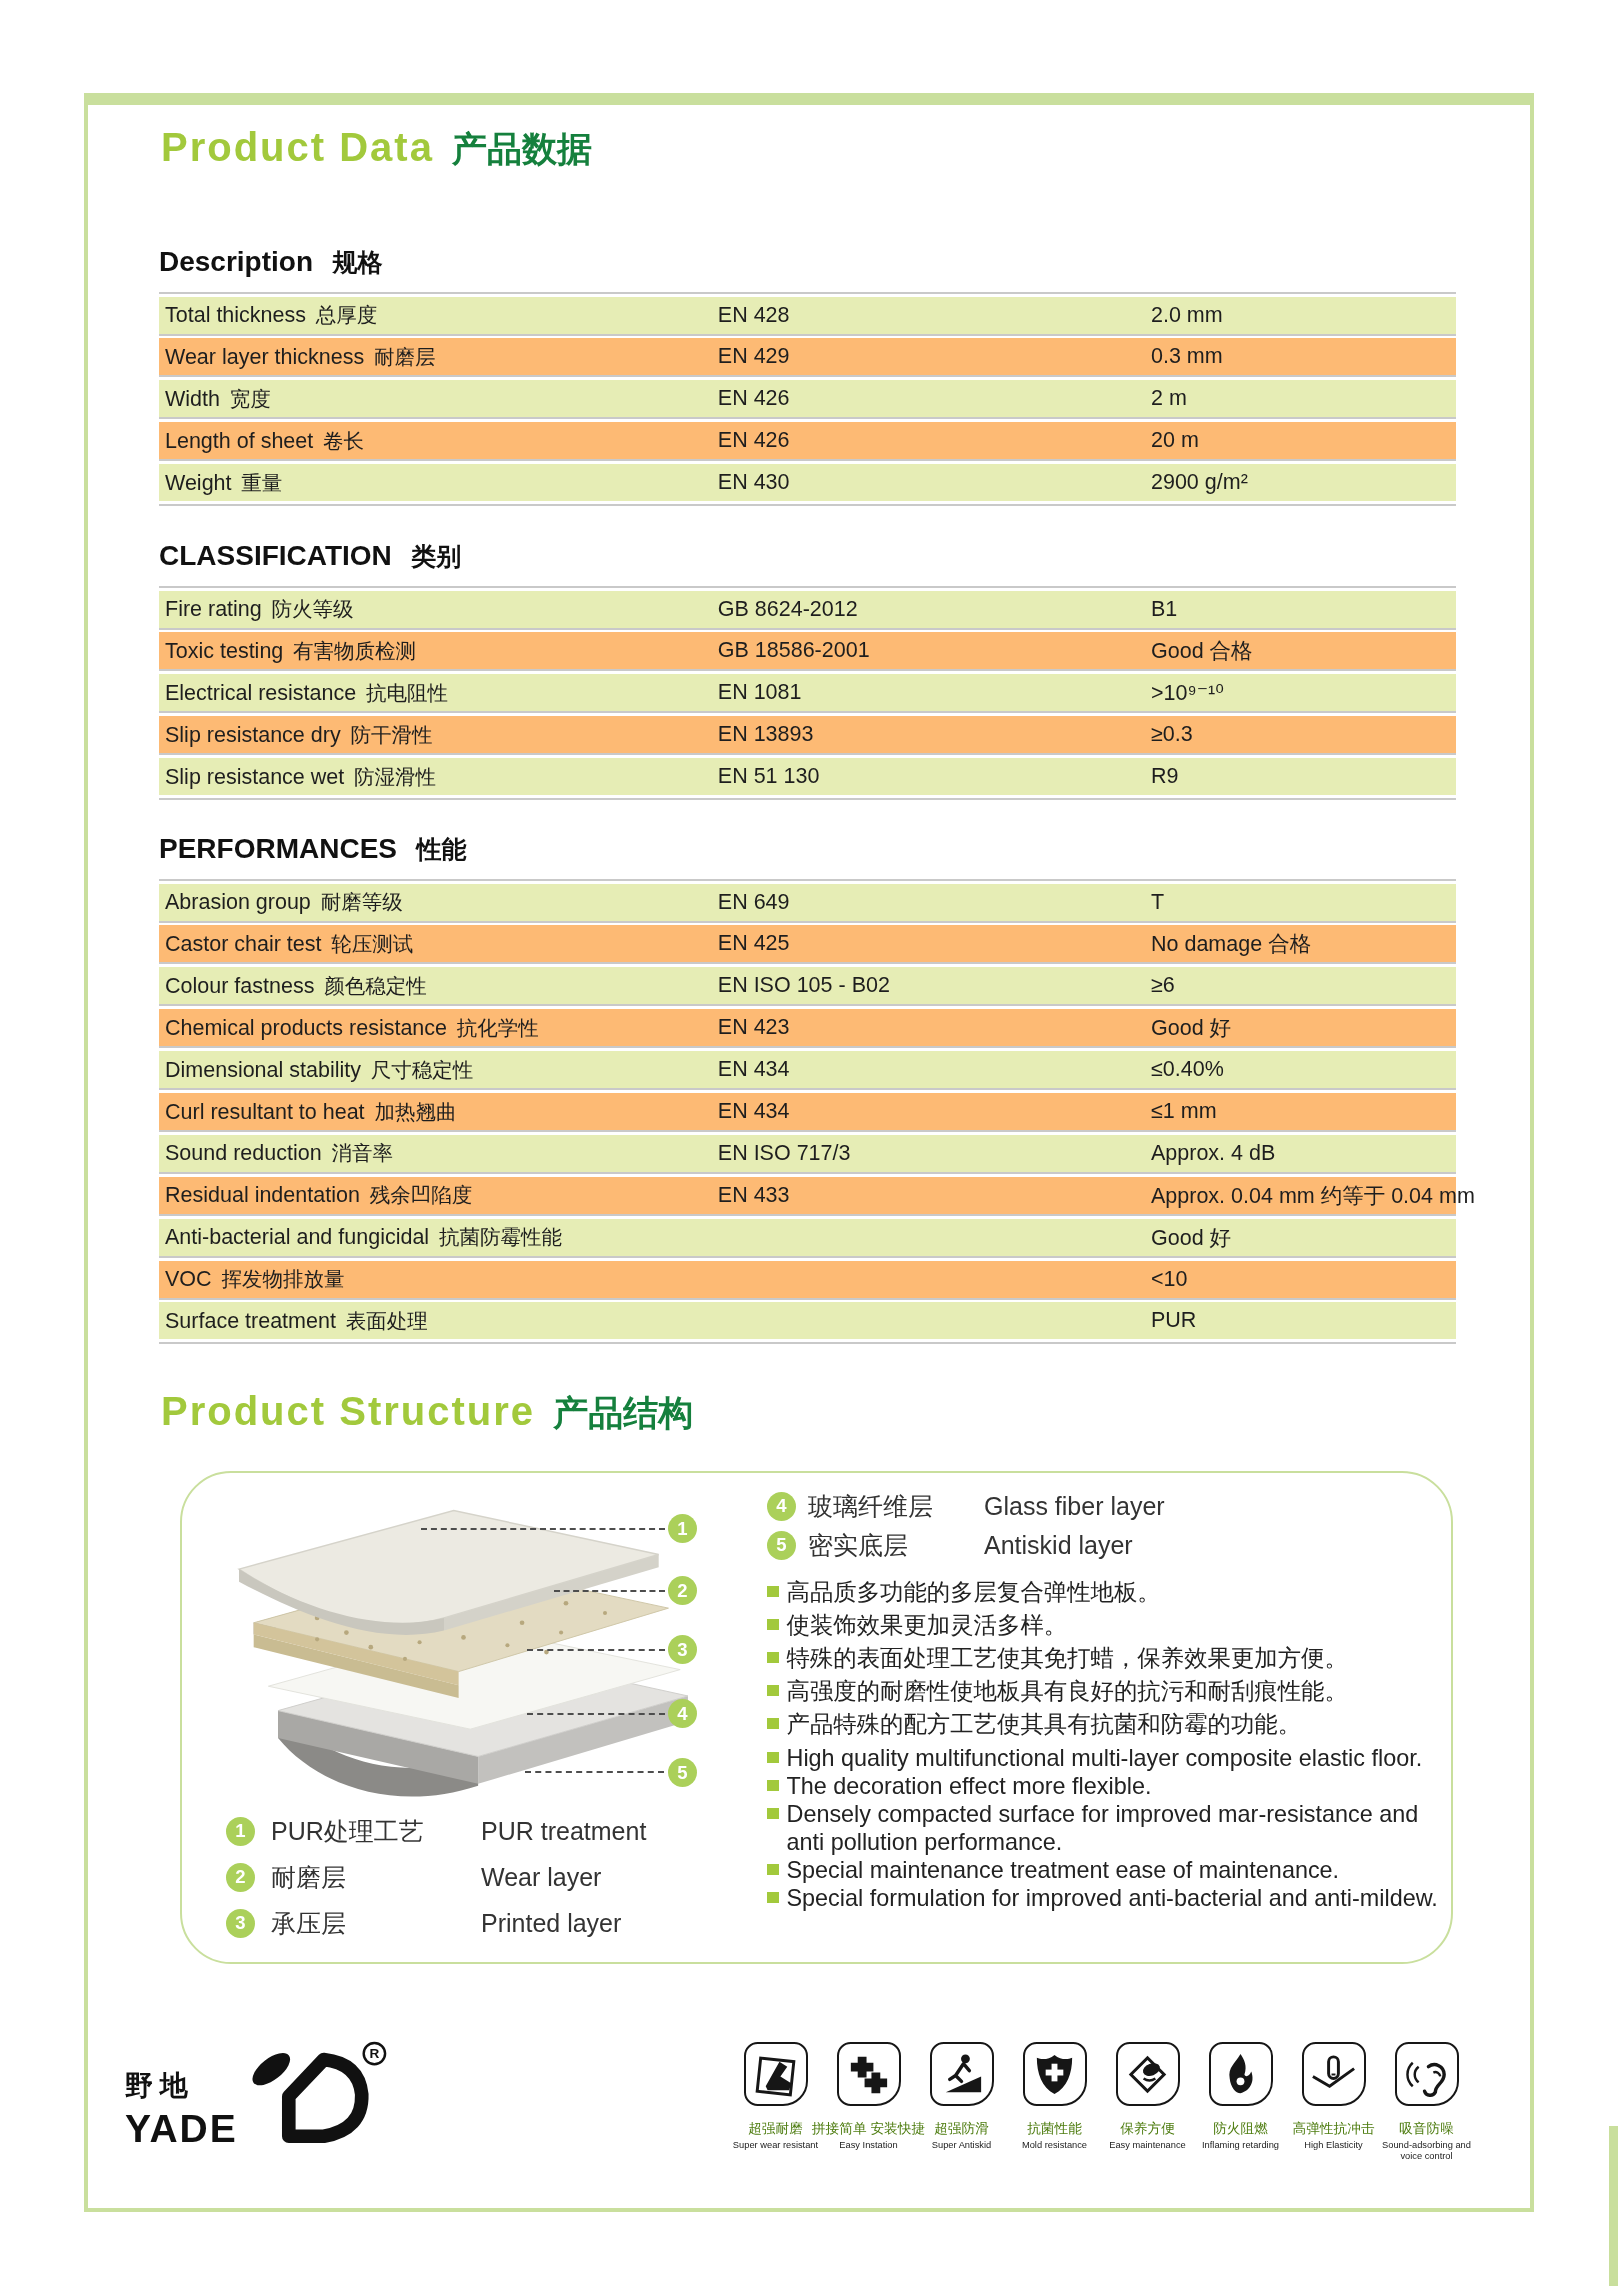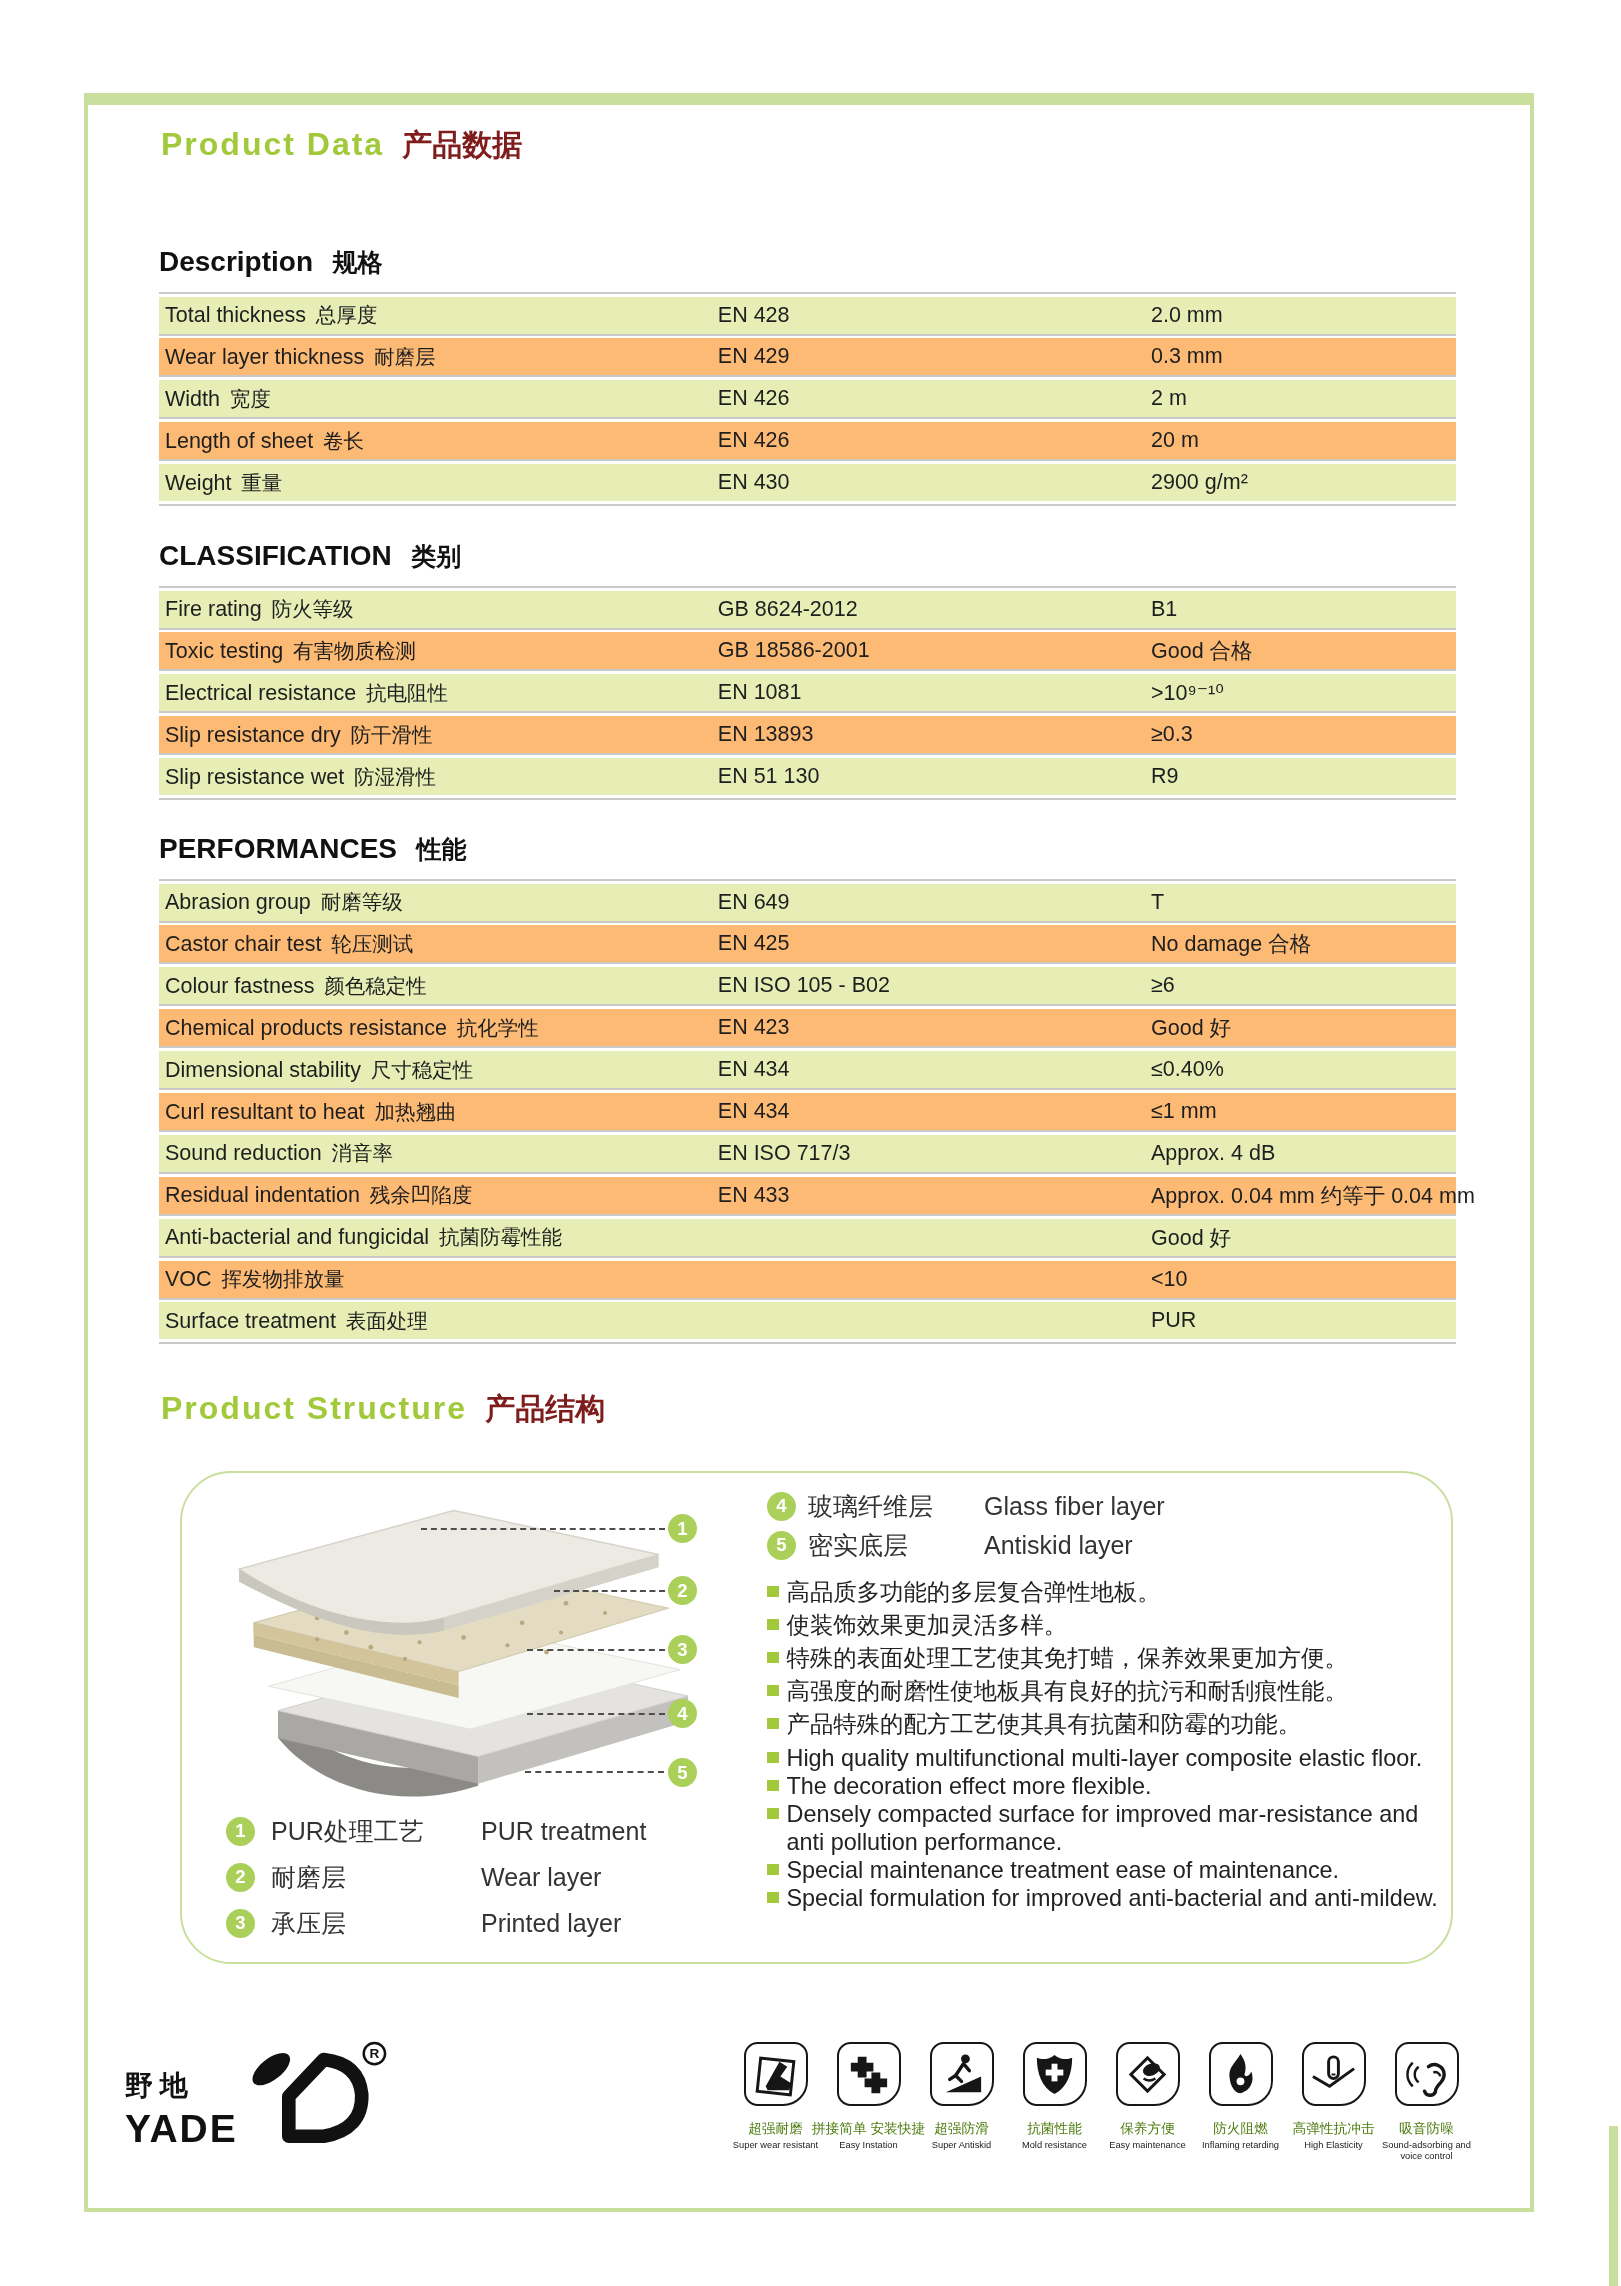--- a/index.html
+++ b/index.html
@@ -6,22 +6,22 @@
   .page{position:relative;width:1622px;height:2287px;background:#ffffff;overflow:hidden;
         font-family:"Liberation Sans","DejaVu Sans",sans-serif;color:#1e1e1e;}
 
   
   .main-border{position:absolute;left:84px;top:93px;width:1450px;height:2119px;
                border:4.9px solid #c9df9d;border-top-width:12.7px;box-sizing:border-box;}
   .right-edge-accent{position:absolute;left:1609px;top:2126px;width:8.8px;height:161px;background:#c9df9d;}
 
   
   .big-title{position:absolute;left:161px;white-space:nowrap;}
-  .big-title .t-en{font-size:32px;font-weight:bold;color:#a2c93c;letter-spacing:2px;}
-  .big-title .t-zh{font-size:30px;font-weight:bold;color:#7f1d1d;margin-left:13.7px;text-align:right;}
+  .big-title .t-en{font-size:40px;font-weight:bold;color:#a2c93c;letter-spacing:2px;}
+  .big-title .t-zh{font-size:35px;font-weight:bold;color:#15803d;margin-left:13.7px;text-align:right;}
   #title-product-data{top:125px;}
   #title-product-structure{top:1389px;}
 
   
   .sec{position:absolute;left:159px;width:1297px;}
   .sec h2{margin:0 0 12.7px 0;font-size:28px;font-weight:bold;color:#111;}
   .sec h2 .h-zh{font-size:25px;margin-left:11.7px;}
   #sec-description{top:246px;}
   #sec-classification{top:540px;}
   #sec-performances{top:833px;}

